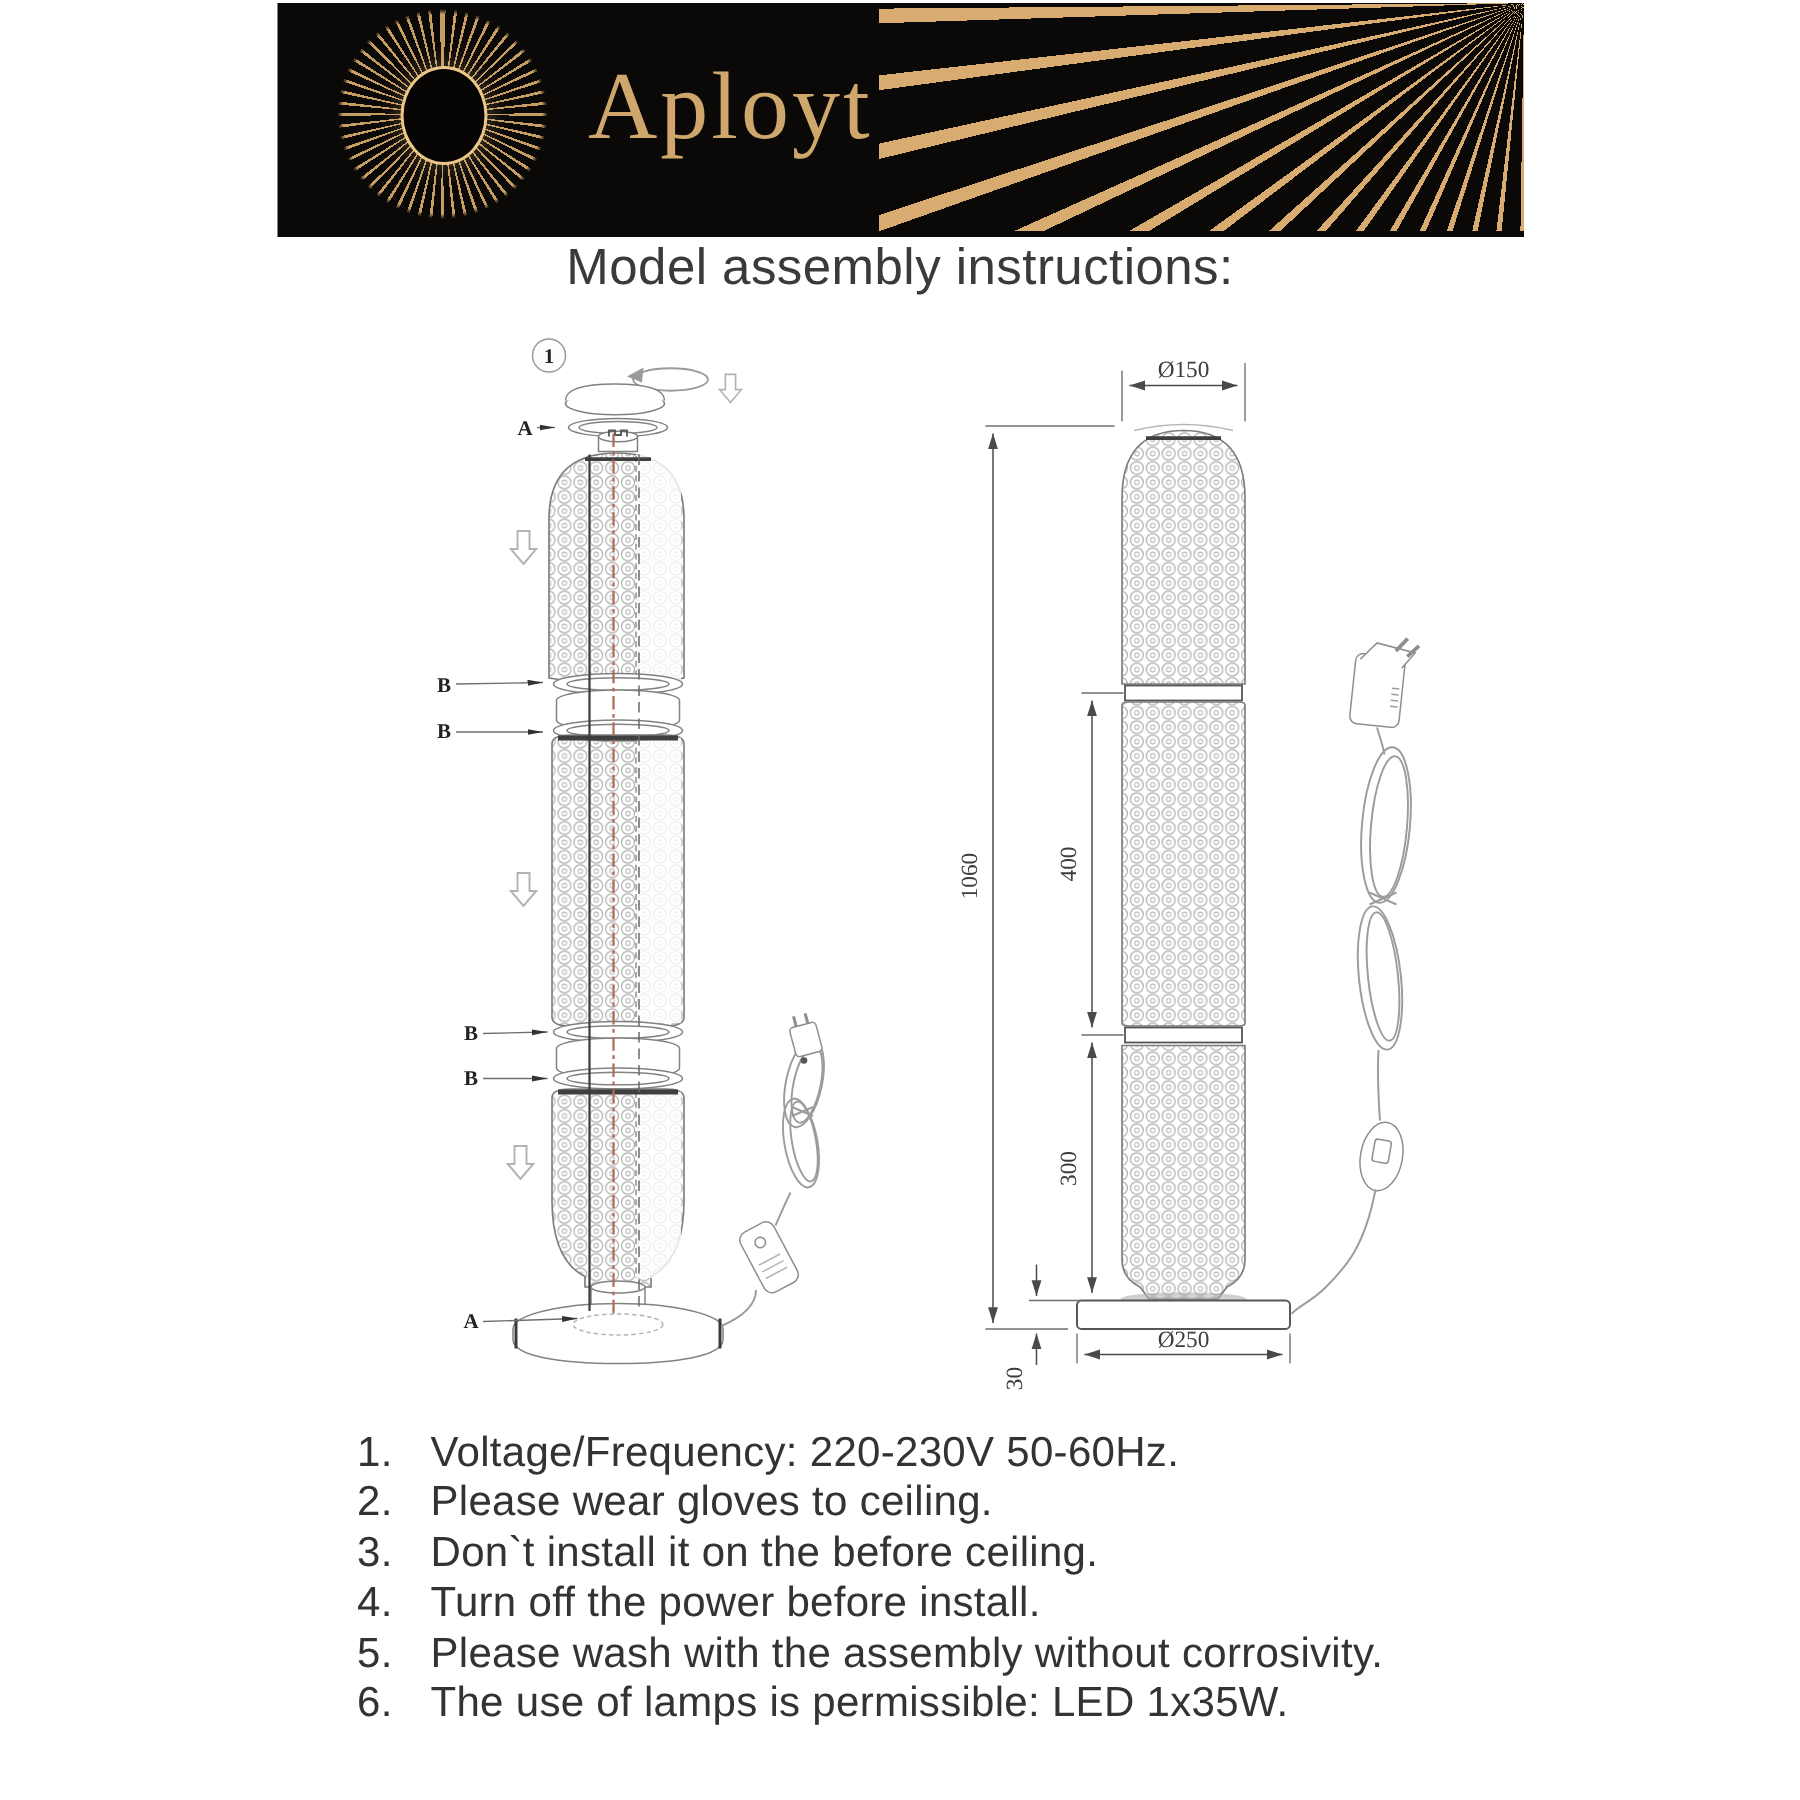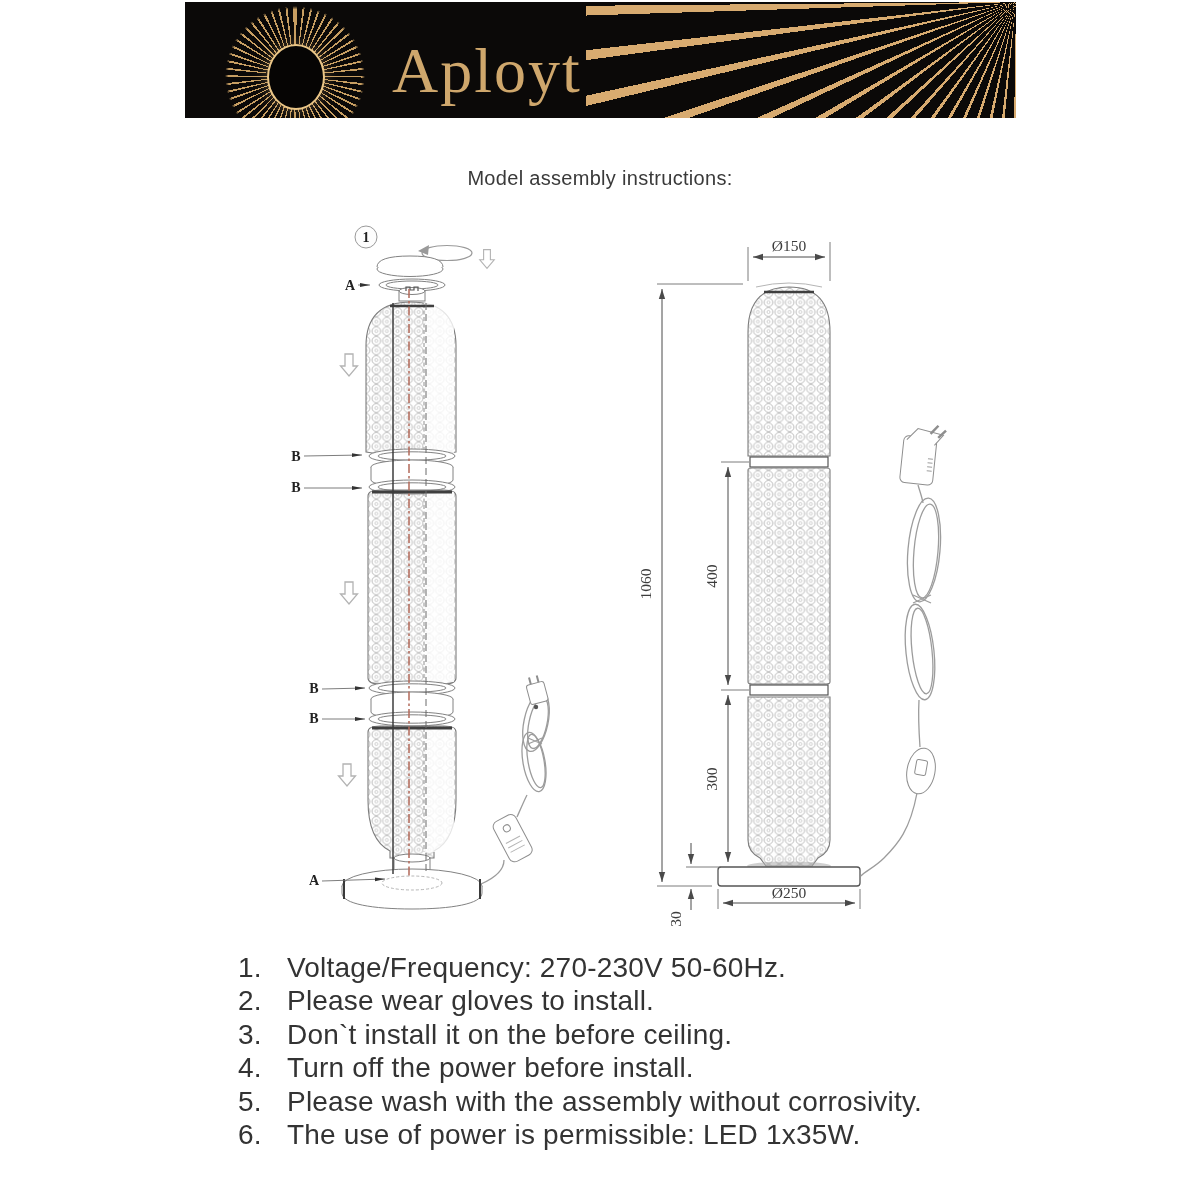--- a/index.html
+++ b/index.html
@@ -2,21 +2,21 @@
 <html><head>
 <meta charset="utf-8">
 <style>
   html,body{margin:0;padding:0;}
   body{
     width:1200px;height:1200px;position:relative;background:#ffffff;
     font-family:"Liberation Sans",sans-serif;overflow:hidden;
   }
   
   .header{
-    position:absolute;left:185px;top:2px;width:831px;height:116px;
+    position:absolute;left:185px;top:2px;width:831px;height:156px;
     background:#0b0908;overflow:hidden;
   }
   .corner-rays{
     position:absolute;right:0;top:0;width:430px;height:152px;
     background:repeating-conic-gradient(from 181deg at 100% 0%,
       rgba(216,171,112,0) 0deg 4.6deg,#d8ab70 4.6deg 5.9deg);
   }
   .logo{
     position:absolute;left:40px;top:4px;width:140px;height:140px;border-radius:50%;
     background:repeating-conic-gradient(from 0deg,#c79e62 0deg 1.7deg,rgba(0,0,0,0) 1.7deg 6.4deg);
@@ -29,21 +29,21 @@
     box-shadow:0 0 16px rgba(230,190,130,.35);
   }
   .brand{
     position:absolute;left:207px;top:32px;
     font-family:"Liberation Serif",serif;font-size:64px;font-weight:400;
     color:#cfa76c;letter-spacing:2px;
   }
   
   .title{
     position:absolute;left:300px;top:162px;width:600px;text-align:center;
-    font-size:20px;line-height:33px;color:#3a3a3a;letter-spacing:.3px;
+    font-size:34px;line-height:33px;color:#3a3a3a;letter-spacing:.3px;
   }
   
   .diagram{position:absolute;left:180px;top:220px;width:820px;height:730px;}
   
   .instructions{position:absolute;left:238px;top:952px;font-size:28px;color:#333;}
   .inst-row{display:flex;height:33.4px;align-items:flex-start;letter-spacing:.2px;}
   .inst-num{width:49px;flex:none;}
   
   .wpiece{fill:#fff;stroke:#828282;stroke-width:1;}
   .seg{fill:url(#bub);stroke:#7d7d7d;stroke-width:1.1;}
@@ -258,35 +258,35 @@
         <rect x="915" y="760" width="11" height="15" rx="2" fill="none" stroke="#8e8e8e"></rect>
       </g>
       <path class="cord" d="M917,793 C910,830 898,844 884,858 C874,868 865,871 861,876"></path>
     </g>
   </g>
 </svg>
 
 <div class="instructions">
   <div class="inst-row">
     <span class="inst-num">1.</span>
-    <span>Voltage/Frequency: 270-230V 50-60Hz.</span>
+    <span>Voltage/Frequency: 220-230V 50-60Hz.</span>
   </div>
   <div class="inst-row">
     <span class="inst-num">2.</span>
-    <span>Please wear gloves to install.</span>
+    <span>Please wear gloves to ceiling.</span>
   </div>
   <div class="inst-row">
     <span class="inst-num">3.</span>
     <span>Don`t install it on the before ceiling.</span>
   </div>
   <div class="inst-row">
     <span class="inst-num">4.</span>
     <span>Turn off the power before install.</span>
   </div>
   <div class="inst-row">
     <span class="inst-num">5.</span>
     <span>Please wash with the assembly without corrosivity.</span>
   </div>
   <div class="inst-row">
     <span class="inst-num">6.</span>
-    <span>The use of power is permissible: LED 1x35W.</span>
+    <span>The use of lamps is permissible: LED 1x35W.</span>
   </div>
 </div>
 
 </body></html>

